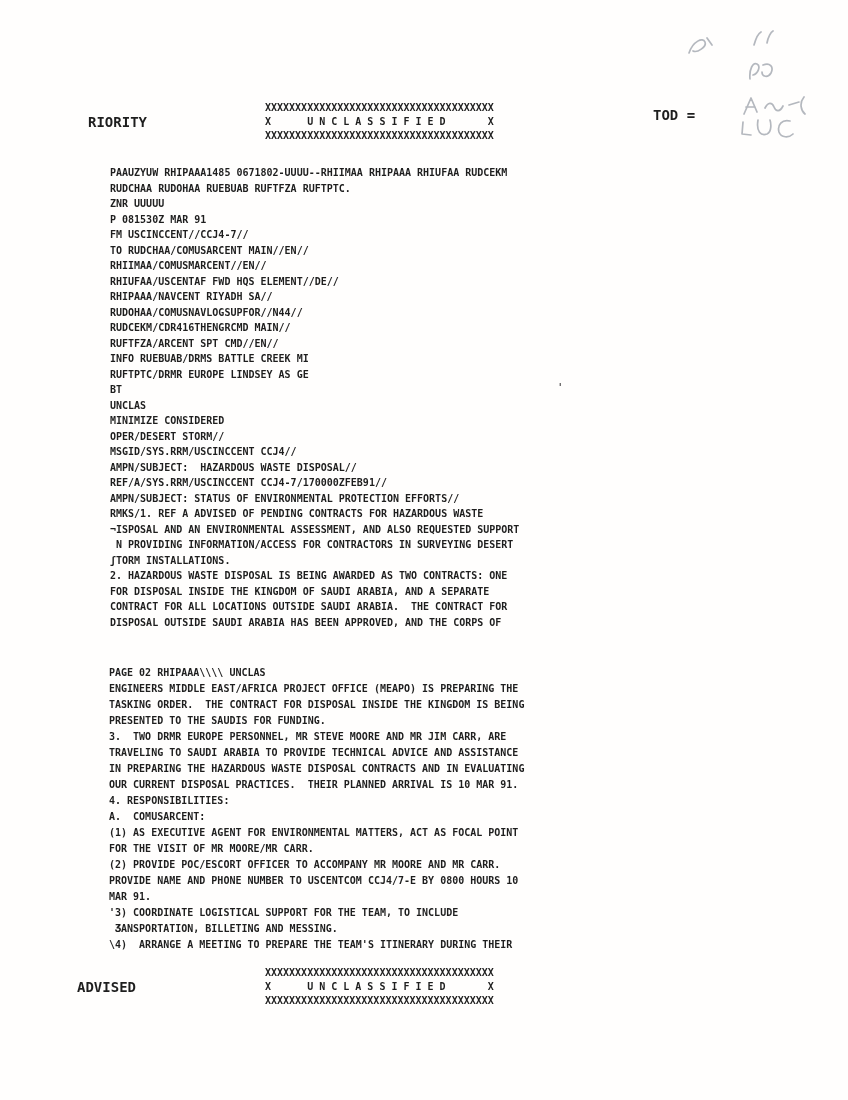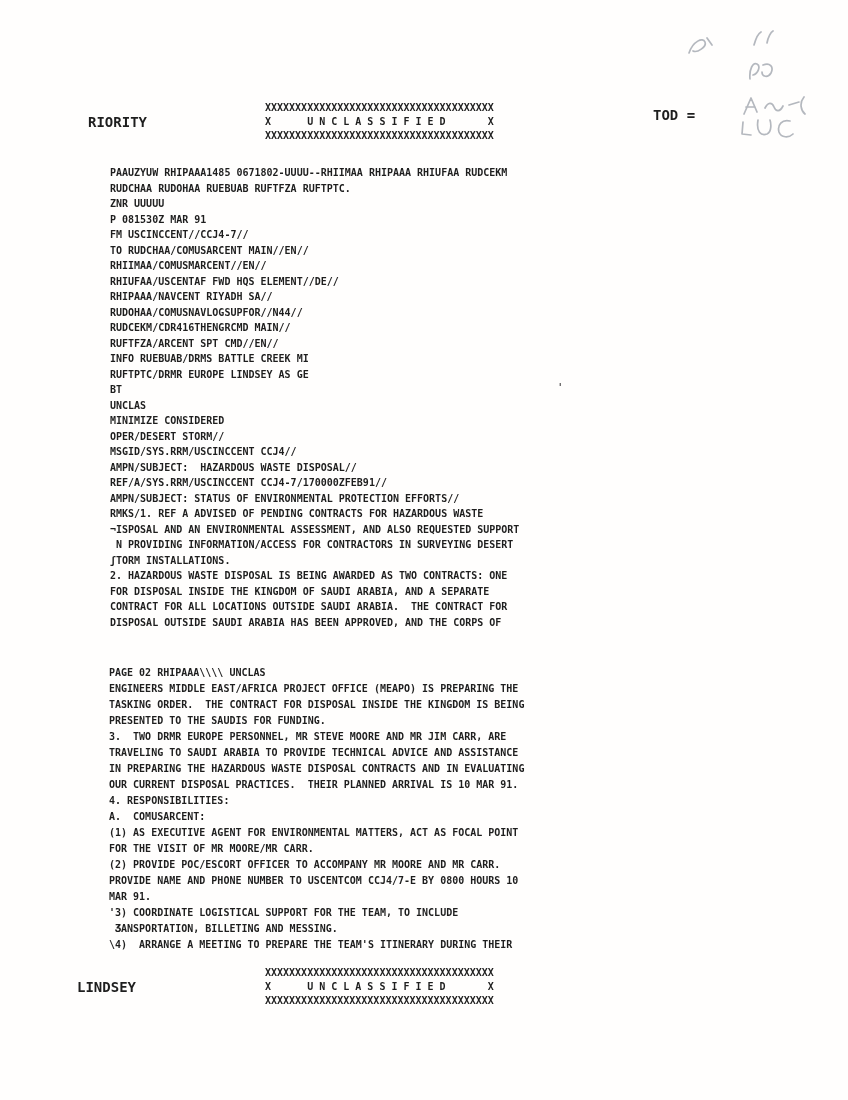--- a/index.html
+++ b/index.html
@@ -98,19 +98,19 @@
 A.  COMUSARCENT:
 (1) AS EXECUTIVE AGENT FOR ENVIRONMENTAL MATTERS, ACT AS FOCAL POINT
 FOR THE VISIT OF MR MOORE/MR CARR.
 (2) PROVIDE POC/ESCORT OFFICER TO ACCOMPANY MR MOORE AND MR CARR.
 PROVIDE NAME AND PHONE NUMBER TO USCENTCOM CCJ4/7-E BY 0800 HOURS 10
 MAR 91.
 '3) COORDINATE LOGISTICAL SUPPORT FOR THE TEAM, TO INCLUDE
  ƷANSPORTATION, BILLETING AND MESSING.
 \4)  ARRANGE A MEETING TO PREPARE THE TEAM'S ITINERARY DURING THEIR</pre>
 
-  <span class="abs mono label" style="left:77px; top:980px;">LINDSEY</span>
+  <span class="abs mono label" style="left:77px; top:980px;">ADVISED</span>
 
   <pre class="abs mono banner" style="left:265px; top:966px;">XXXXXXXXXXXXXXXXXXXXXXXXXXXXXXXXXXXXXX
 X      U N C L A S S I F I E D       X
 XXXXXXXXXXXXXXXXXXXXXXXXXXXXXXXXXXXXXX</pre>
 
 </div>
 
 </body></html>

